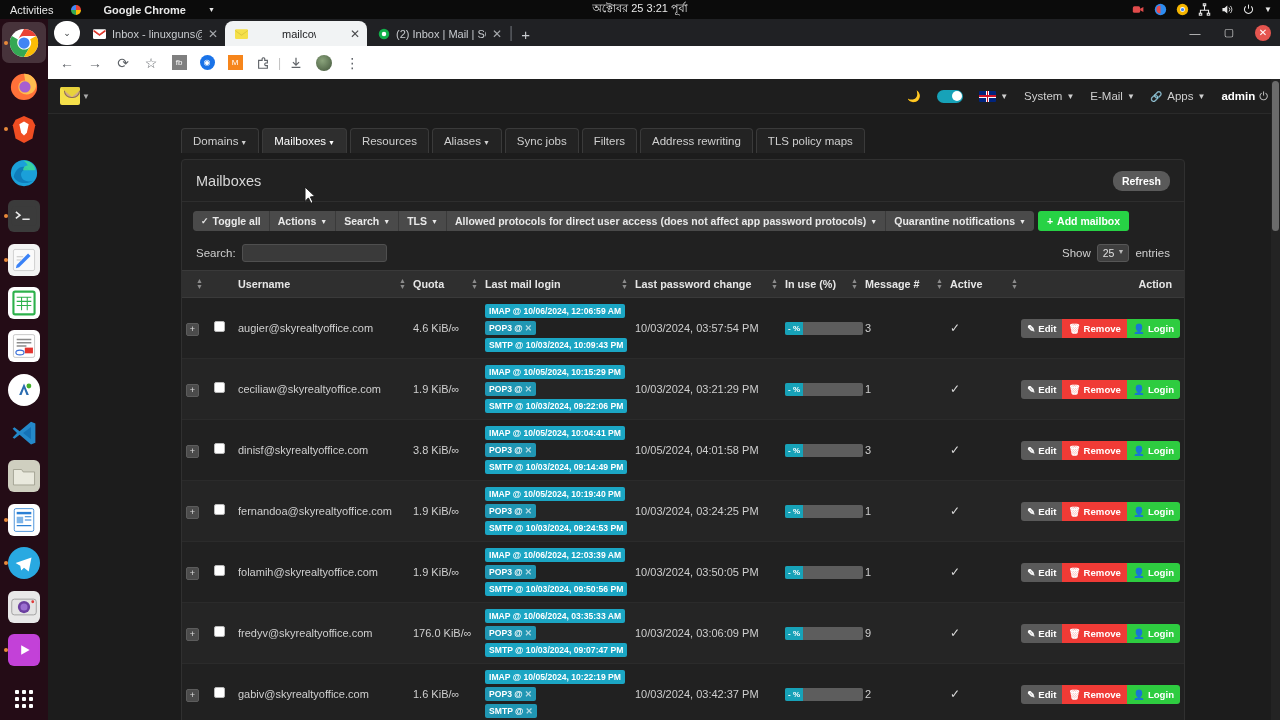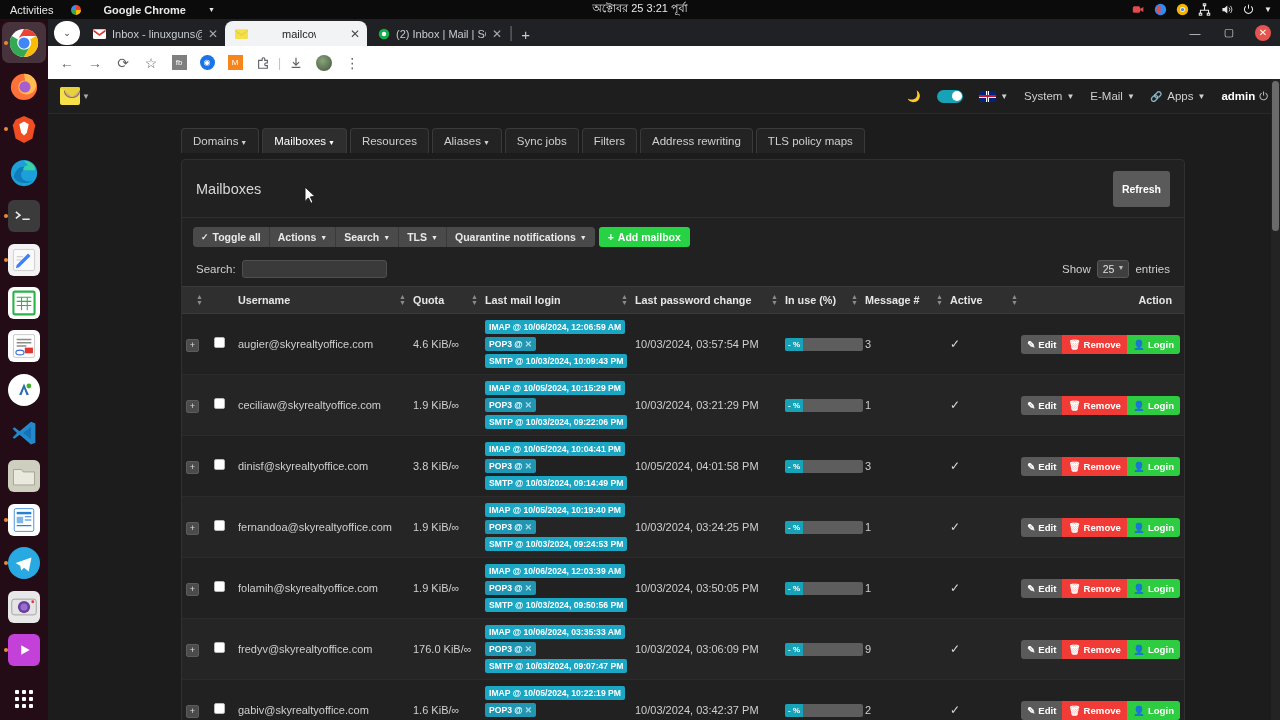--- a/index.html
+++ b/index.html
@@ -124,21 +124,21 @@
            border: 1px solid #3a3a3a; border-bottom: none; margin-right: 3px;
            border-radius: 4px 4px 0 0; background: #232323; white-space:nowrap; }
   .mctab.active { background: #2e2e2e; color:#fff; }
 
   #card { margin: 6px 95px 0 133px; background: #212121; border:1px solid #303030;
           border-radius: 4px; }
   #card-head { display:flex; align-items:center; padding: 11px 14px 10px 14px;
                border-bottom: 1px solid #2e2e2e; }
   #card-title { font-size: 14.5px; color:#d8d8d8; }
   #refresh-btn { margin-left:auto; background:#5a5a5a; color:#fff; font-size:10.5px;
-                 font-weight: bold; padding: 12px 9px; border-radius:3px; }
+                 font-weight: bold; padding: 4px 9px; border-radius:9px; }
 
   #btn-toolbar { display:flex; padding: 9px 11px 0 11px; }
   .bg-btn { background:#4a4a4a; color:#e9e9e9; font-size:10.5px; font-weight:bold;
             padding: 4px 8px; border-right:1px solid #3a3a3a; white-space:nowrap;
             display:flex; align-items:center; gap:4px; }
   .bg-btn:first-child { border-radius: 3px 0 0 3px; }
   .bg-grp { display:flex; border-radius:3px; overflow:hidden; }
   #add-mailbox { background:#27d245; color:#fff; font-size:10.5px; font-weight:bold;
                  padding: 4px 9px; border-radius:3px; margin-left: 4px;
                  display:flex; align-items:center; gap:4px; }
@@ -562,20 +562,24 @@
             <span class="tiny-caret">▼</span>
           </div>
           <div class="bg-btn">
             <span>Search</span>
             <span class="tiny-caret">▼</span>
           </div>
           <div class="bg-btn">
             <span>TLS</span>
             <span class="tiny-caret">▼</span>
           </div>
+          <div class="bg-btn">
+            <span>Allowed protocols for direct user access (does not affect app password protocols)</span>
+            <span class="tiny-caret">▼</span>
+          </div>
           <div class="bg-btn" style="border-right:none;border-radius:0 3px 3px 0;">
             <span>Quarantine notifications</span>
             <span class="tiny-caret">▼</span>
           </div>
         </div>
         <div id="add-mailbox">
           <span>+</span>
           <span>Add mailbox</span>
         </div>
       </div>

